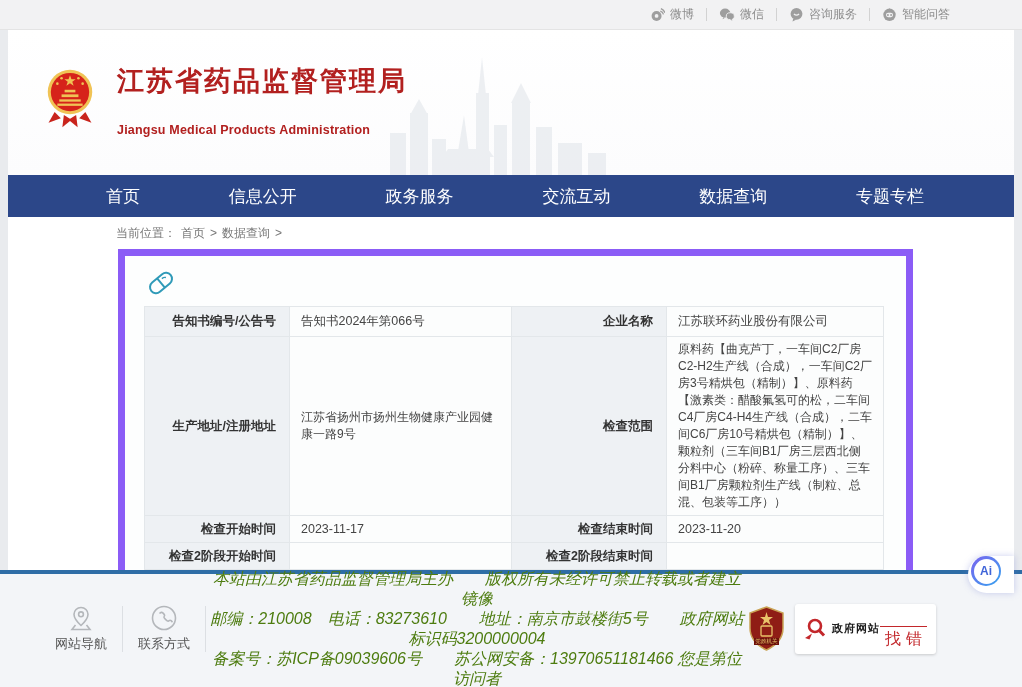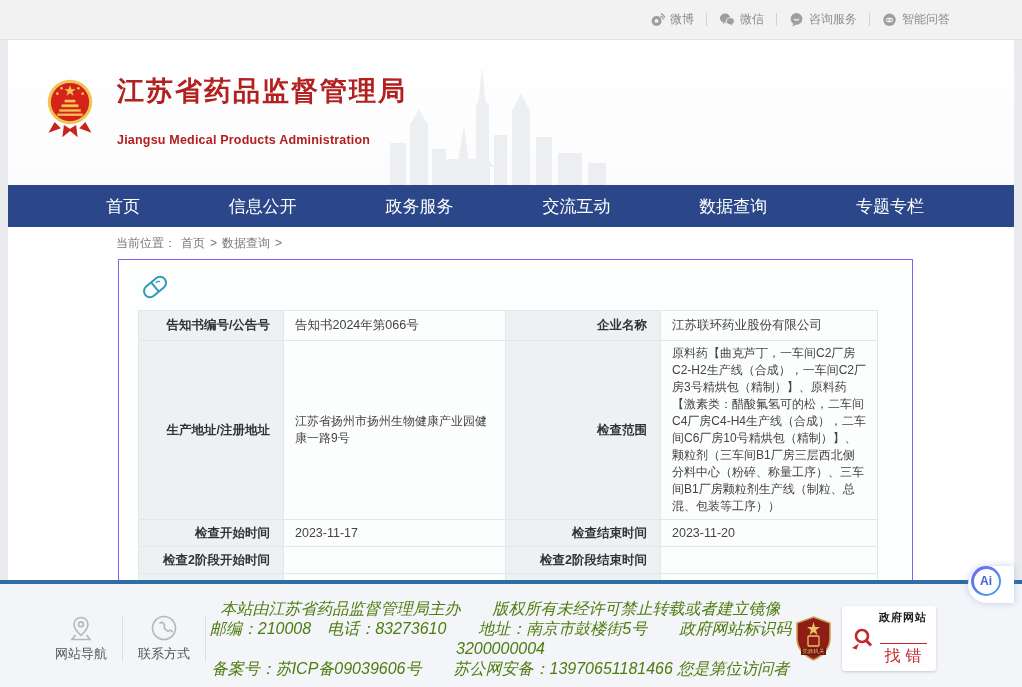--- a/index.html
+++ b/index.html
@@ -3,21 +3,21 @@
 <meta charset="utf-8">
 <style>
   * { box-sizing: border-box; }
   body {
     width: 1022px; height: 687px; margin: 0; position: relative;
     background: #e9ebee; overflow: hidden;
     font-family: "Liberation Sans", "DejaVu Sans", sans-serif;
   }
   
   .topbar {
-    height: 40px; background: #f2f2f3; border-bottom: 1px solid #e4e4e4;
+    height: 30px; background: #f2f2f3; border-bottom: 1px solid #e4e4e4;
     display: flex; justify-content: flex-end; align-items: center; padding-right: 60px;
   }
   .tb-link { display: flex; align-items: center; gap: 5px; padding: 0 12px;
     color: #8c8c8c; font-size: 12px; text-decoration: none; cursor: pointer; }
   .tb-sep { width: 1px; height: 13px; background: #d2d2d2; }
   
   .page { width: 1006px; margin: 0 auto; background: #fff; }
   
   .banner { height: 145px; position: relative; background: linear-gradient(180deg, #ffffff 0%, #fcfcfd 100%); overflow: hidden; }
   .skyline { position: absolute; left: 382px; bottom: 0; opacity: .6; }
@@ -28,21 +28,21 @@
   .site-subtitle { font-size: 12.5px; font-weight: bold; color: #b2201f; margin-top: 24px; letter-spacing: .2px; }
   
   .nav { height: 42px; background: #2c4789; display: flex; align-items: center;
     justify-content: space-between; padding: 0 90px 0 98px; }
   .nav-item { color: #ffffff; font-size: 17px; text-decoration: none; cursor: pointer; }
   
   .content { height: 353px; background: #fff; }
   .breadcrumb { height: 32px; display: flex; align-items: center; gap: 5px;
     padding-left: 108px; font-size: 12px; color: #777; }
   .bc-link { color: #777; text-decoration: none; cursor: pointer; }
-  .card { margin: 0 101px 0 110px; border: 1px solid #8b5cf6; background: #fdfefe;
+  .card { margin: 0 101px 0 110px; border: 7px solid #8b5cf6; background: #fdfefe;
     padding: 10px 27px 14px 19px; }
   .capsule-wrap { margin: 2px 0 8px 2px; height: 30px; }
   table.detail { border-collapse: collapse; table-layout: fixed; width: 739px; }
   td { border: 1px solid #e3e7ea; font-size: 12.5px; vertical-align: middle; }
   td.lbl { background: #eef1f4; text-align: right; padding: 4px 13px 4px 6px;
     font-weight: 600; color: #333; }
   td.val { background: #fcfdfd; text-align: left; padding: 4px 11px; color: #444; }
   td.small { font-size: 12px; line-height: 17px; }
   tr.r1 { height: 30px; } tr.r2 { height: 112px; } tr.rs { height: 27px; }
   
@@ -51,21 +51,21 @@
   .f-links { display: flex; align-items: center; margin-left: 40px; }
   .f-item { display: flex; flex-direction: column; align-items: center; gap: 3px;
     padding: 0 15px; text-decoration: none; cursor: pointer; }
   .f-item .f-label { font-size: 13px; color: #555; }
   .f-sep { width: 1px; height: 46px; background: #dcdfe3; }
   .f-center { flex: 1; text-align: center; font-size: 16px; color: #4d7c0f; line-height: 20px; font-style: italic; }
   .f-badges { display: flex; align-items: center; gap: 10px; margin-right: 86px; }
   .shield { cursor: pointer; }
   .err-badge { background: #fff; border-radius: 3px; box-shadow: 0 1px 3px rgba(0,0,0,.18);
     display: flex; align-items: center; gap: 6px; padding: 4px 9px; cursor: pointer; }
-  .err-text { display: flex; flex-direction: column; align-items: center; }
+  .err-text { display: flex; align-items: center; }
   .err-line1 { font-size: 11px; font-weight: bold; color: #1e1e1e; letter-spacing: 1px; }
   .err-line2 { font-size: 16px; font-weight: normal; color: #c3272b; letter-spacing: 5px;
     border-top: 1px solid #c3272b; margin-top: 18px; padding: 2px 0 0 5px; }
   .ai-wrap { position: absolute; top: -18px; right: 8px; width: 46px; height: 37px;
     background: #fff; border-radius: 19px 0 0 19px; box-shadow: 0 0 7px rgba(110,120,210,.35);
     display: flex; align-items: flex-start; padding-left: 3px; cursor: pointer; }
   .ai-ring { width: 30px; height: 30px; border-radius: 50%;
     background: linear-gradient(135deg, #7a63ef, #35a3ef); display: flex; align-items: center; justify-content: center; }
   .ai-circle { width: 25px; height: 25px; border-radius: 50%; background: #fff;
     display: flex; align-items: center; justify-content: center;

